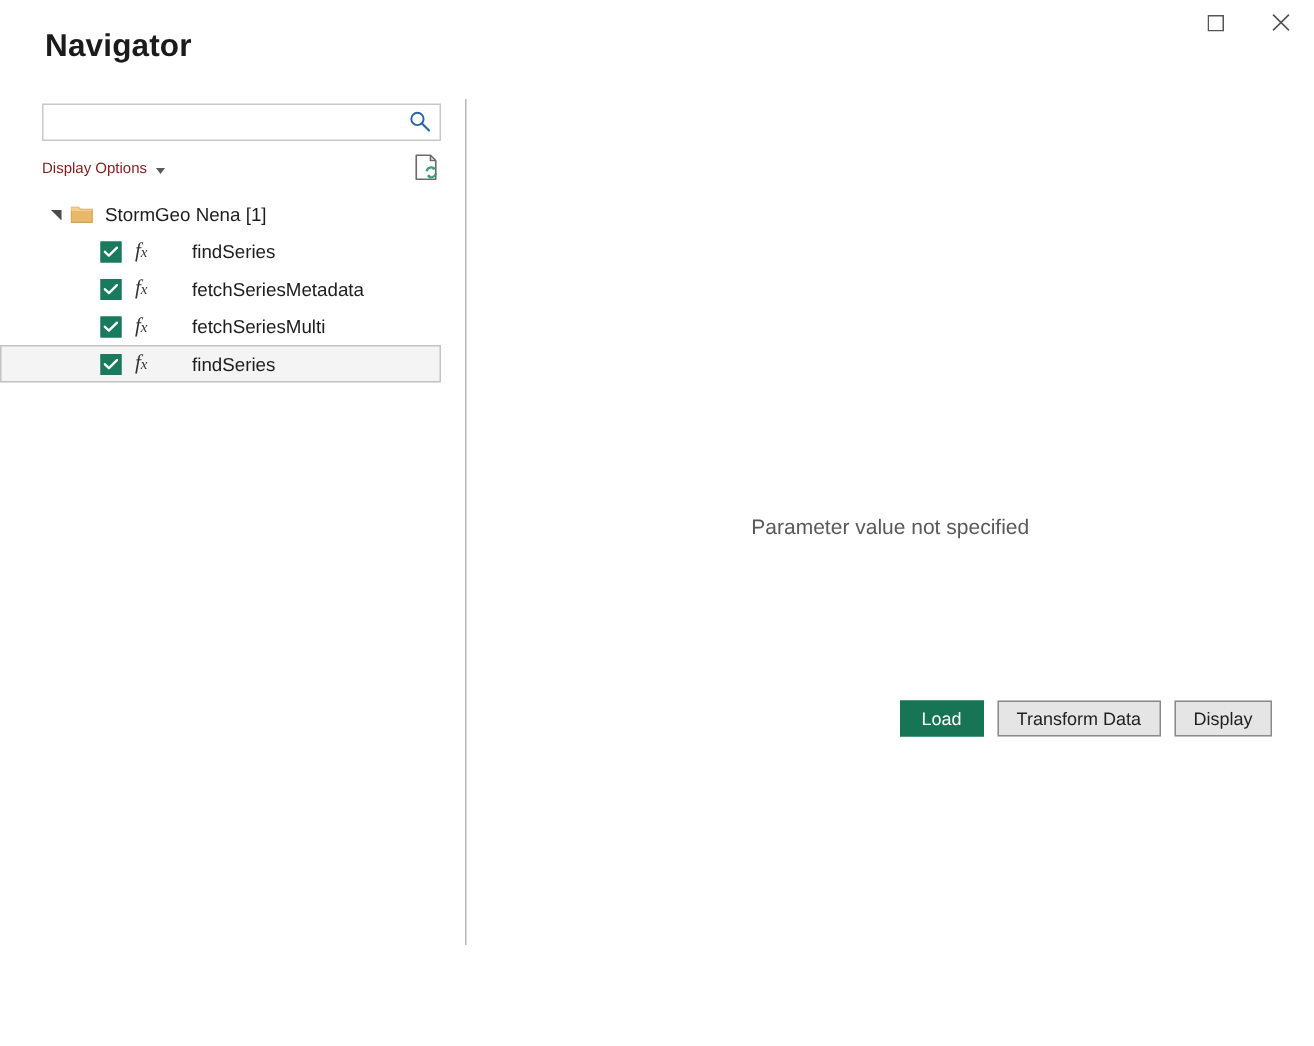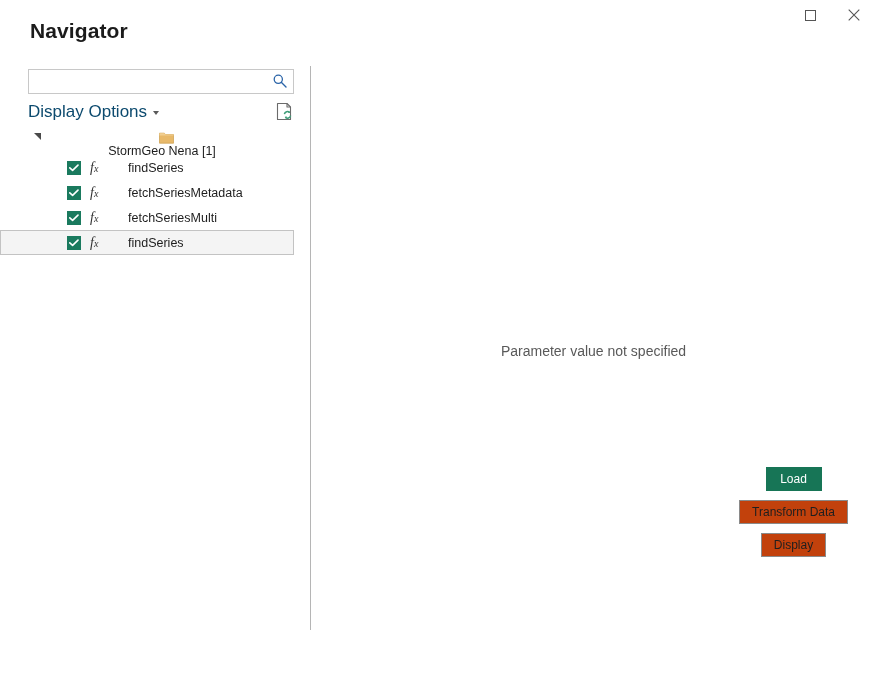--- a/index.html
+++ b/index.html
@@ -79,22 +79,22 @@
 
   .display-options-row {
     position: absolute;
     left: 28px; top: 42px;
     width: 266px; height: 20px;
   }
   .display-options {
     display: inline-flex;
     align-items: center;
     gap: 6px;
-    font-size: 17px;
-    color: #0c4a6e;
+    font-size: 10px;
+    color: #7f1d1d;
     cursor: default;
   }
   .caret-down {
     width: 0; height: 0;
     border-left: 3.5px solid transparent;
     border-right: 3.5px solid transparent;
     border-top: 4px solid #5a5a5a;
     margin-top: 2px;
   }
   .refresh-doc-icon {
@@ -117,21 +117,21 @@
     font-size: 12.5px;
     color: #1d1d1d;
     cursor: default;
     border: 1px solid transparent;
     margin: 0 16px 0 0;
   }
   .tree-row.selected {
     background: #f4f4f4;
     border: 1px solid #c3c3c3;
   }
-  .tree-row.level0 { padding-left: 30px; flex-direction: column; }
+  .tree-row.level0 { padding-left: 30px; }
   .tree-row.level1 { padding-left: 50px; }
   .tree-row.level2 { padding-left: 44px; }
 
   .expander {
     position: absolute;
     width: 10px; height: 10px;
     display: flex; align-items: center; justify-content: center;
   }
   .tree-row.level0 .expander { left: 32px; }
   .tree-row.level1 .expander { left: 52px; }
@@ -202,30 +202,29 @@
     position: absolute;
     left: 0; bottom: 0;
     width: 876px; height: 64px;
   }
   .footer-buttons {
     position: absolute;
     right: 28px; top: 20px;
     display: flex;
     align-items: center;
     gap: 9px;
-    flex-direction: column;
   }
   .btn {
     height: 24px;
     min-width: 60px;
     padding: 0 12px;
     font-family: "Liberation Sans", sans-serif;
     font-size: 12px;
     color: #1f1f1f;
-    background: #c2410c;
+    background: #e5e5e5;
     border: 1px solid #8a8a8a;
     display: inline-flex;
     align-items: center;
     justify-content: center;
     cursor: default;
     white-space: nowrap;
   }
   .btn.primary {
     background: #177556;
     border: 1px solid #177556;

